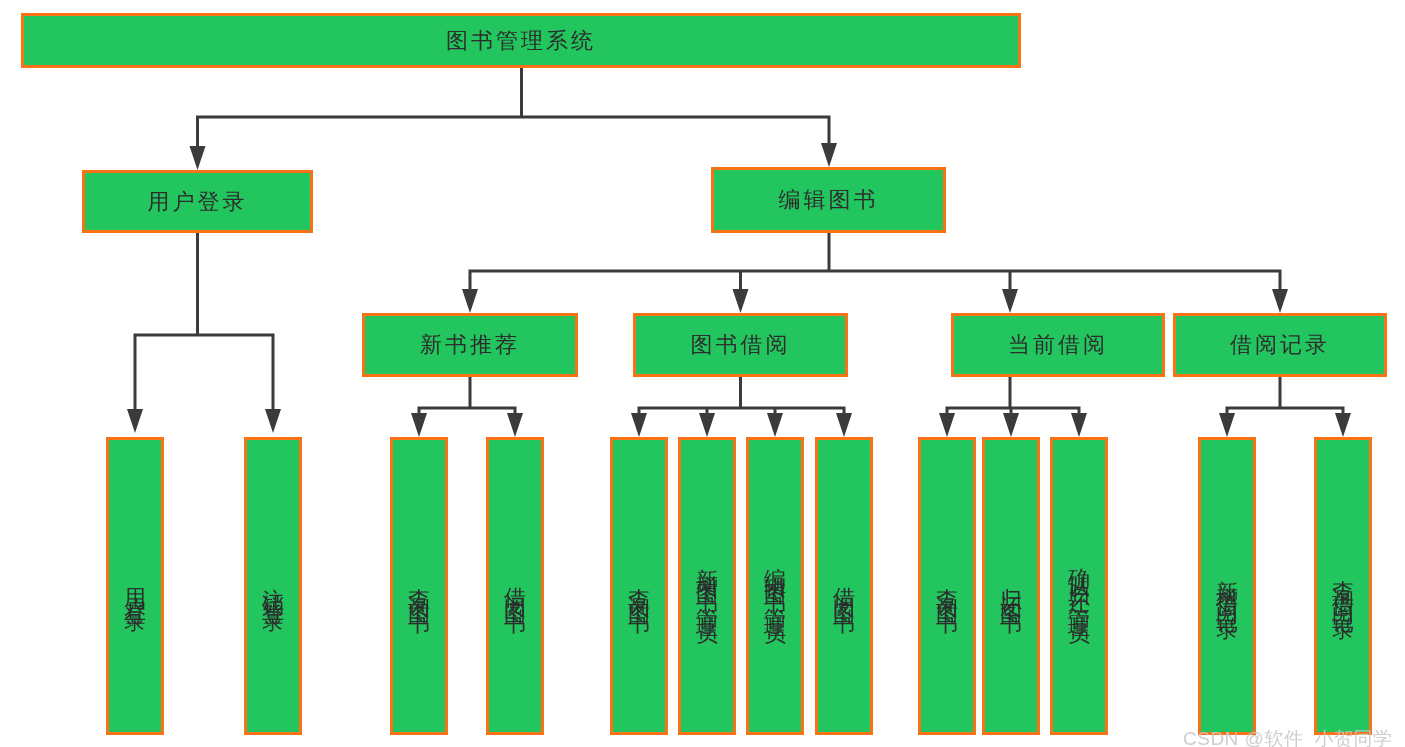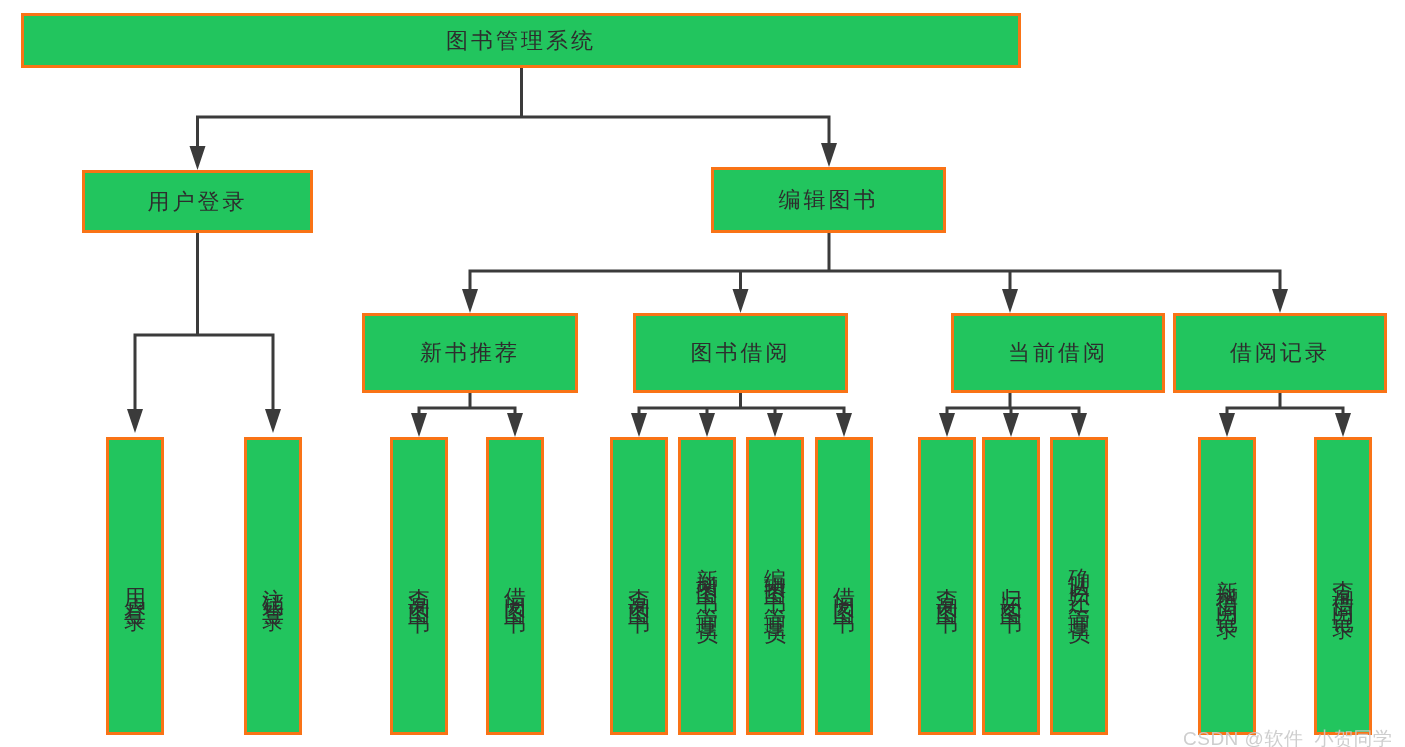--- a/index.html
+++ b/index.html
@@ -50,21 +50,21 @@
     writing-mode: vertical-rl;
     text-orientation: mixed;
     letter-spacing: 8px;
     line-height: 1;
     white-space: nowrap;
   }
   
   .n-root   { left: 21px;  top: 13px;  width: 1000px; height: 55px; }
   .n-l2a    { left: 82px;  top: 170px; width: 231px;  height: 63px; }
   .n-l2b    { left: 711px; top: 167px; width: 235px;  height: 66px; }
-  .n-l3     { top: 313px;  height: 80px; }
+  .n-l3     { top: 313px;  height: 64px; }
   .n-l3a    { left: 362px;  width: 216px; }
   .n-l3b    { left: 633px;  width: 215px; }
   .n-l3c    { left: 903px;  width: 214px; margin-left: 48px; }
   .n-l3d    { left: 1173px; width: 214px; }
   .leaf     { top: 437px; height: 298px; width: 58px; }
   .lf-a1 { left: 106px; }
   .lf-a2 { left: 244px; }
   .lf-b1 { left: 390px; }
   .lf-b2 { left: 486px; }
   .lf-c1 { left: 610px; }

